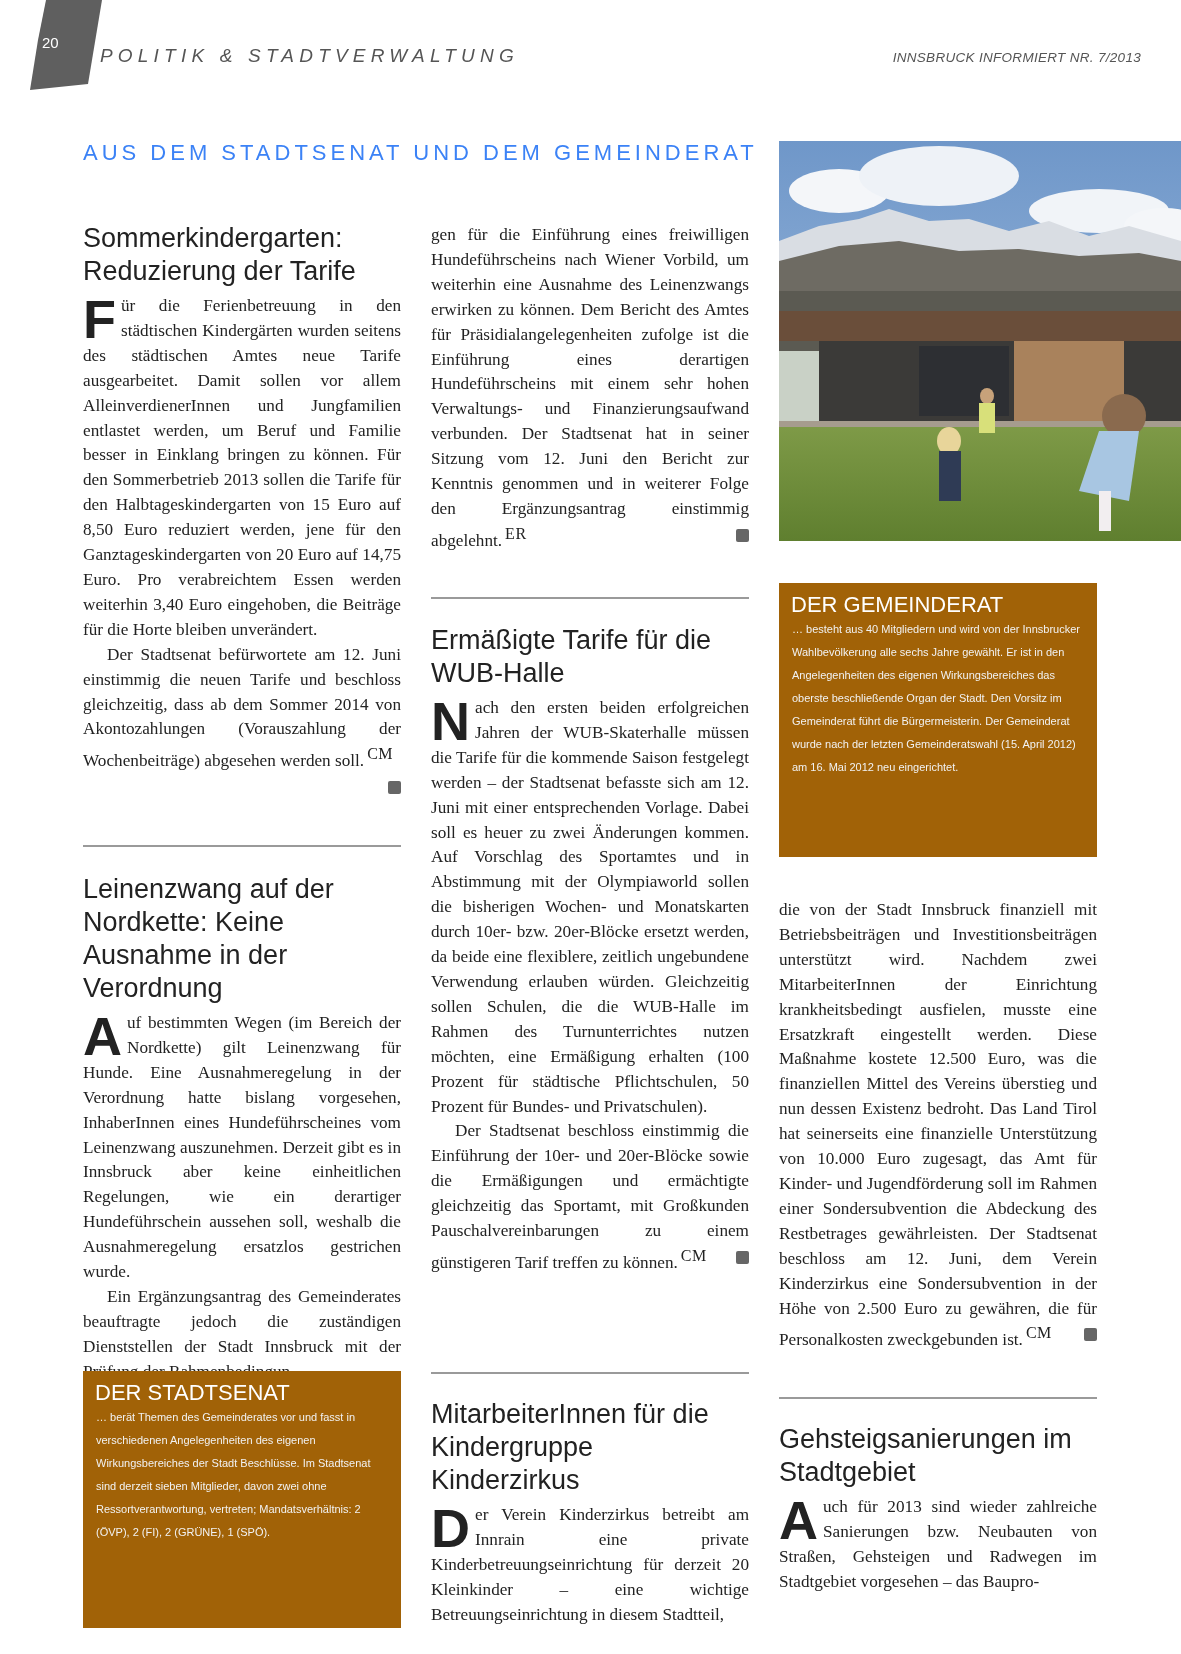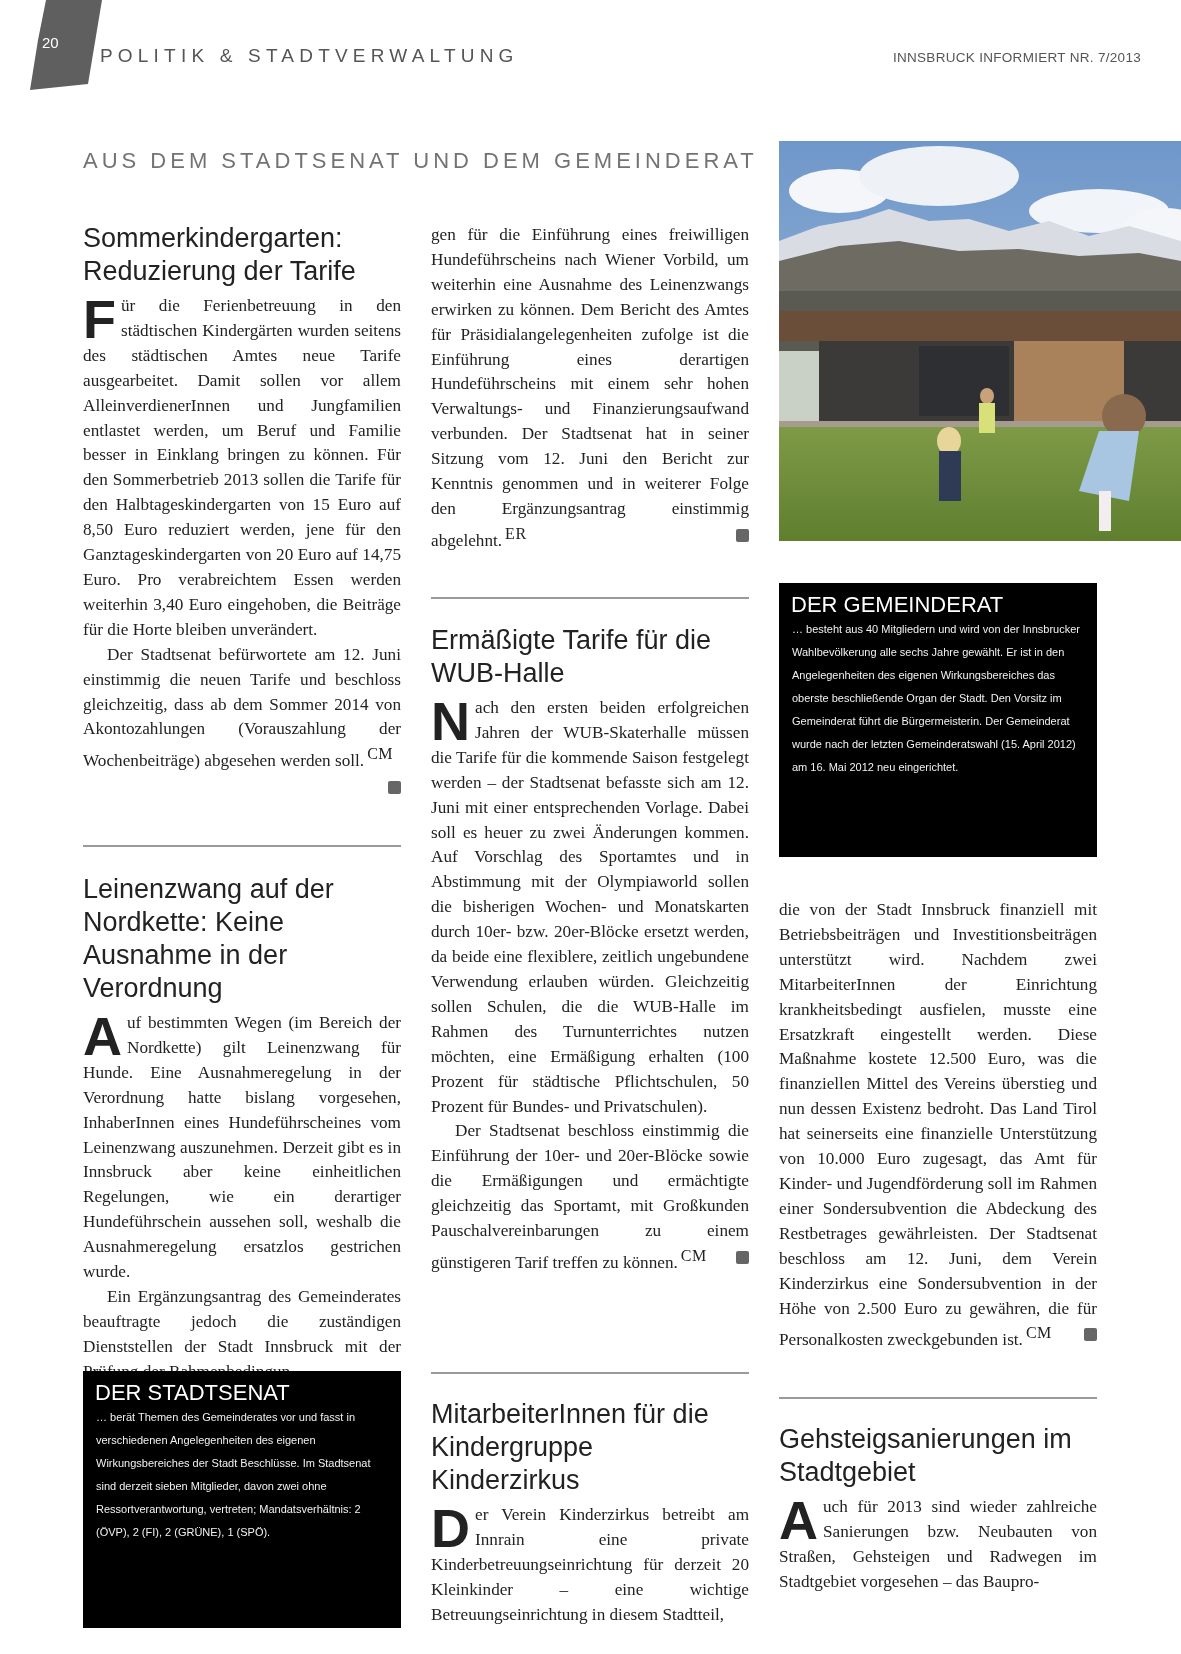--- a/index.html
+++ b/index.html
@@ -2,39 +2,39 @@
 <html><head>
 <meta charset="utf-8">
 <style>
   html, body { margin: 0; padding: 0; background: #ffffff; }
   body { width: 1181px; height: 1654px; position: relative; overflow: hidden; color: #222; }
   .sans { font-family: "Liberation Sans", "DejaVu Sans", sans-serif; }
 
   .page-tab { position: absolute; left: 30px; top: 0; width: 72px; height: 90px; }
   .page-tab svg { display: block; }
   .page-num { position: absolute; left: 42px; top: 34px; color: #fff; font-size: 15px; }
-  .section-label { position: absolute; left: 100px; top: 45px; font-size: 19px; letter-spacing: 5.2px; color: #555; }
-  .issue-label { position: absolute; right: 40px; top: 50px; font-size: 13.5px; color: #555; letter-spacing: 0.3px; }
+  .section-label { position: absolute; left: 100px; top: 45px; font-size: 19px; letter-spacing: 5.2px; color: #555; font-style: italic; }
+  .issue-label { position: absolute; right: 40px; top: 50px; font-size: 13.5px; color: #555; letter-spacing: 0.3px; font-style: italic; }
 
-  .main-title { position: absolute; left: 83px; top: 148px; font-size: 22px; letter-spacing: 4px; color: #737373; }
+  .main-title { position: absolute; left: 83px; top: 140px; font-size: 22px; letter-spacing: 4px; color: #3b82f6; }
 
   .col { position: absolute; width: 318px; }
   .col1 { left: 83px; }
   .col2 { left: 431px; }
   .col3 { left: 779px; }
 
   h2.headline { font-family: "Liberation Sans", "DejaVu Sans", sans-serif; font-weight: normal; font-size: 27px; line-height: 33px; margin: 0 0 6px 0; color: #222; }
   p.body { font-family: "Liberation Serif", "DejaVu Serif", serif; font-size: 17.2px; line-height: 24.9px; margin: 0; text-align: justify; hyphens: manual; color: #222; }
   p.body.indent { text-indent: 24px; }
   .dropcap { float: left; font-family: "Liberation Sans", "DejaVu Sans", sans-serif; font-weight: bold; font-size: 54px; line-height: 42px; margin: 4px 5px 0 0; color: #222; }
   .author { font-size: 16px; vertical-align: super; letter-spacing: 0.5px; margin-left: 3px; }
   .end-mark { float: right; width: 13px; height: 13px; background: #666; border-radius: 2px; margin-top: 7px; }
   .rule { position: absolute; height: 2px; background: #9a9a9a; width: 318px; }
 
-  .infobox { position: absolute; background: #000000; color: #fff; padding: 10px 12px 12px 12px; box-sizing: border-box; width: 318px; }
+  .infobox { position: absolute; background: #a16207; color: #fff; padding: 10px 12px 12px 12px; box-sizing: border-box; width: 318px; }
   .infobox .box-title { font-family: "Liberation Sans", "DejaVu Sans", sans-serif; font-size: 22px; line-height: 24px; margin: 0; color: #fff; }
   .infobox .box-text { font-family: "Liberation Sans", "DejaVu Sans", sans-serif; font-size: 11px; line-height: 23px; margin: 1px; color: #f2f2f2; }
 
   .photo { position: absolute; left: 779px; top: 141px; width: 402px; height: 400px; overflow: hidden; }
 </style>
 </head>
 <body>
 
 <div class="page-tab">
   <svg width="72" height="90" viewBox="0 0 72 90">

